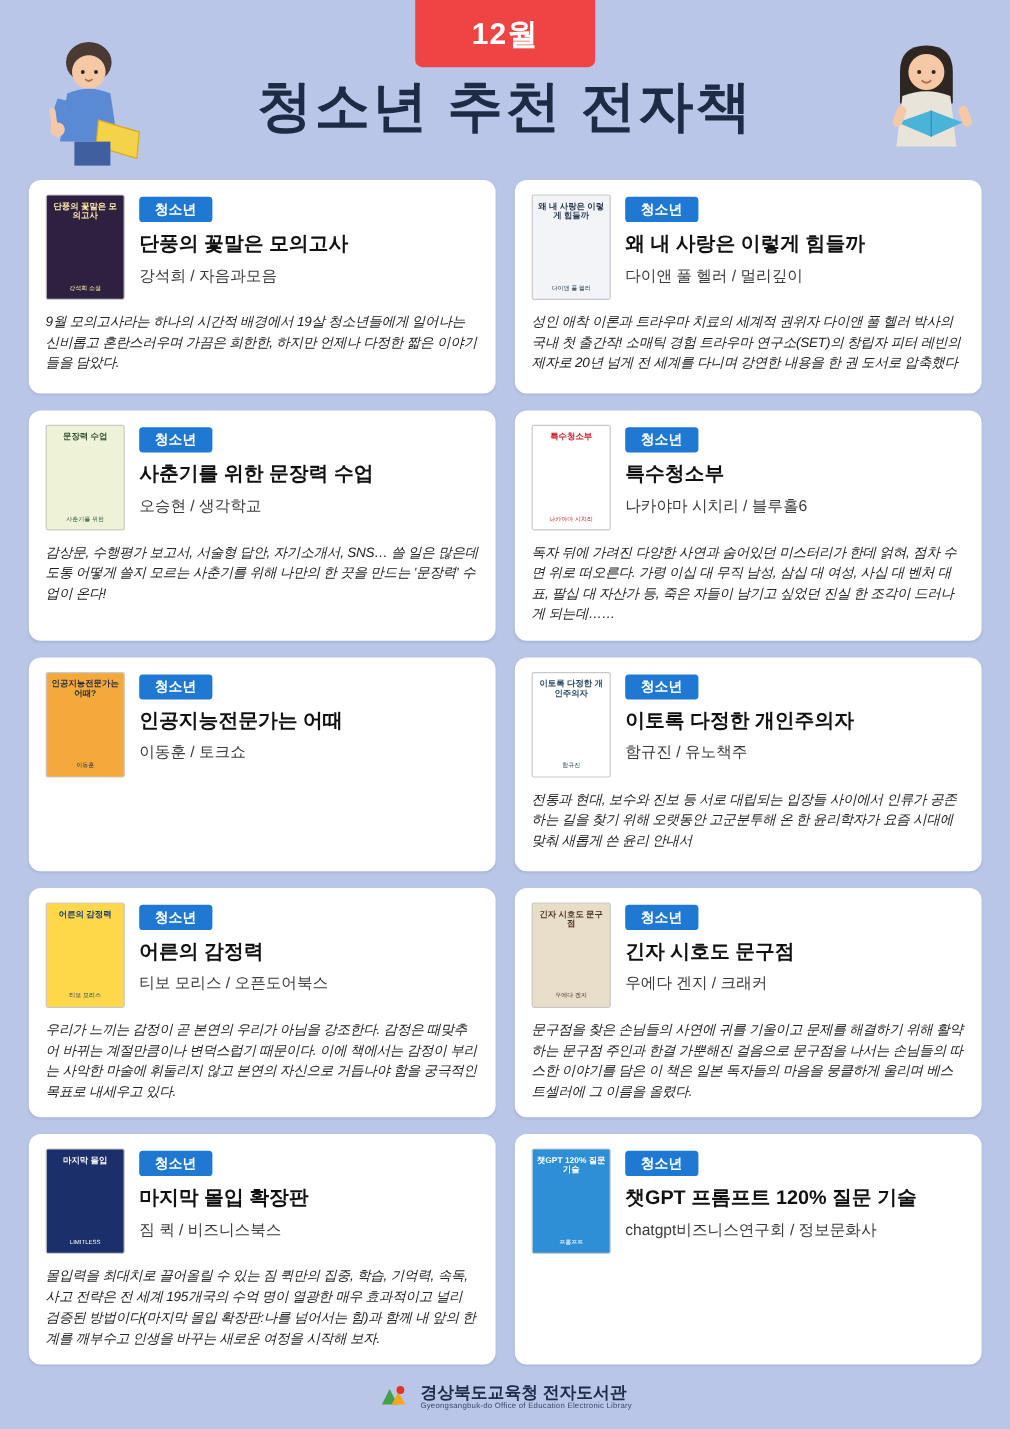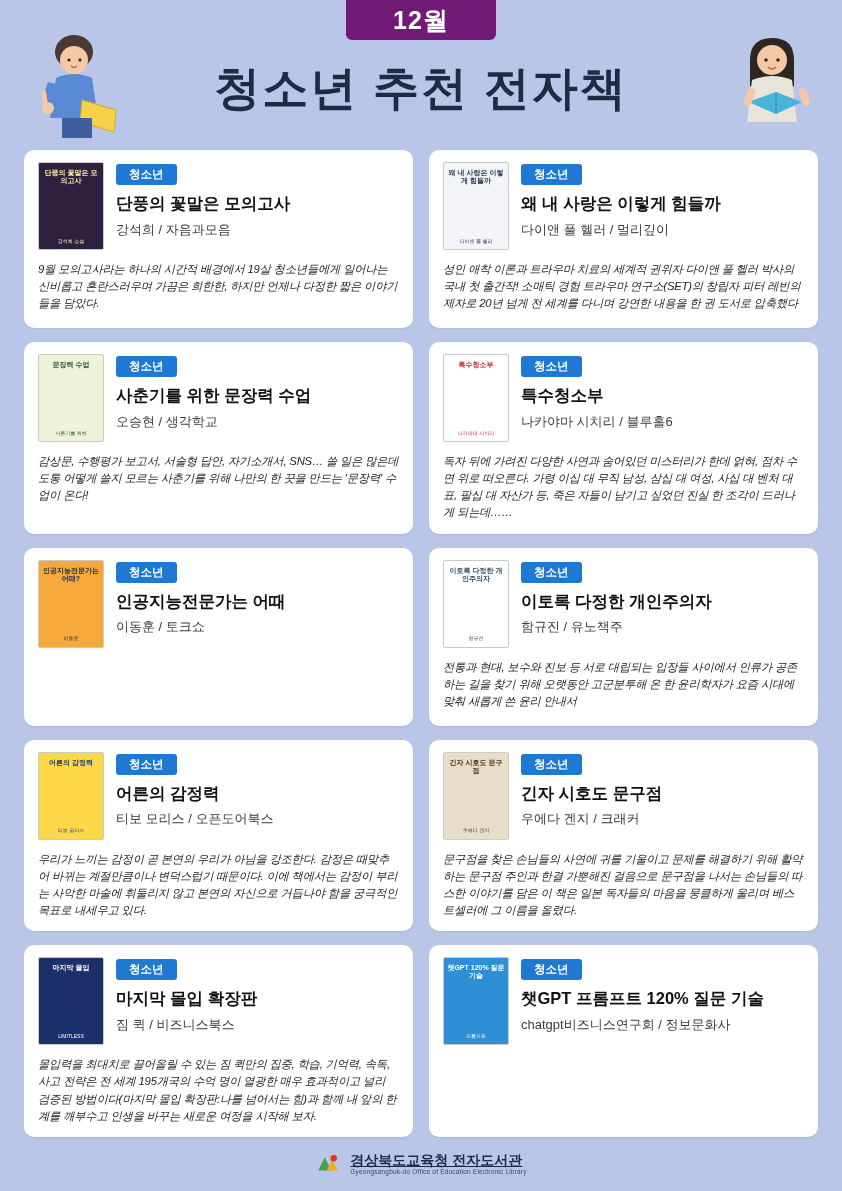--- a/index.html
+++ b/index.html
@@ -14,22 +14,22 @@
   
   .header {
     position: relative;
     height: 140px;
     background: #b9c6e8;
   }
   .month-tab {
     position: absolute;
     left: 50%; transform: translateX(-50%);
     top: 0;
-    width: 150px; height: 40px;
-    background: #701a75;
+    width: 150px; height: 56px;
+    background: #ef4444;
     border-radius: 0 0 6px 6px;
     color: #ffffff;
     font-size: 25px;
     font-weight: bold;
     display: flex; align-items: center; justify-content: center;
     letter-spacing: 1px;
   }
   .title {
     position: absolute;
     left: 0; right: 0; top: 58px;
@@ -127,21 +127,21 @@
   
   .footer {
     position: absolute;
     bottom: 14px; left: 0; right: 0;
     display: flex;
     align-items: center;
     justify-content: center;
     gap: 9px;
   }
   .logo-mark { width: 26px; height: 26px; }
-  .footer-text .f1 { font-size: 14px; font-weight: bold; color: #1d2b45; line-height: 1.1; text-decoration: underline; }
+  .footer-text .f1 { font-size: 14px; font-weight: bold; color: #1d2b45; line-height: 1.1; }
   .footer-text .f2 { font-size: 6.5px; color: #3a4a66; letter-spacing: 0.2px; }
 </style>
 </head>
 <body>
 
 <div class="header">
   <div class="month-tab">12월</div>
 
   <svg class="char-left" viewBox="0 0 120 110">
     <ellipse cx="52" cy="22" rx="19" ry="17" fill="#4a3a33"></ellipse>

